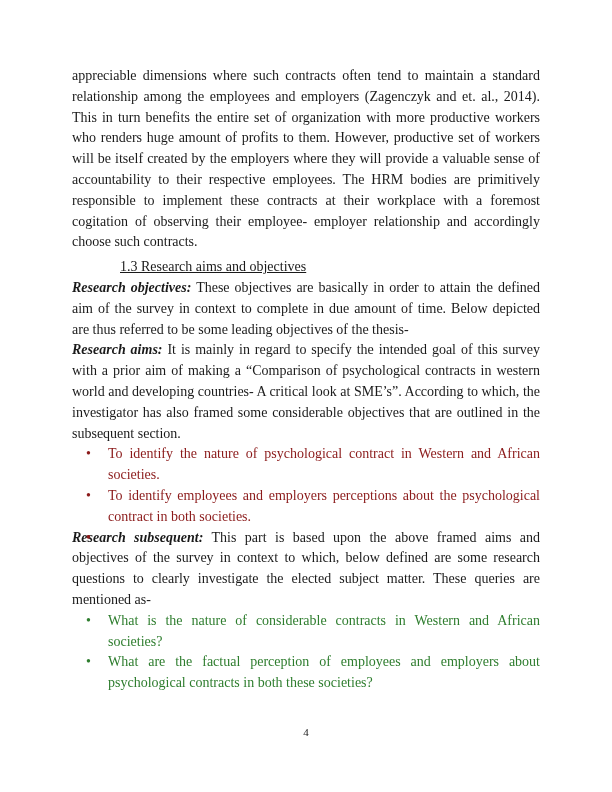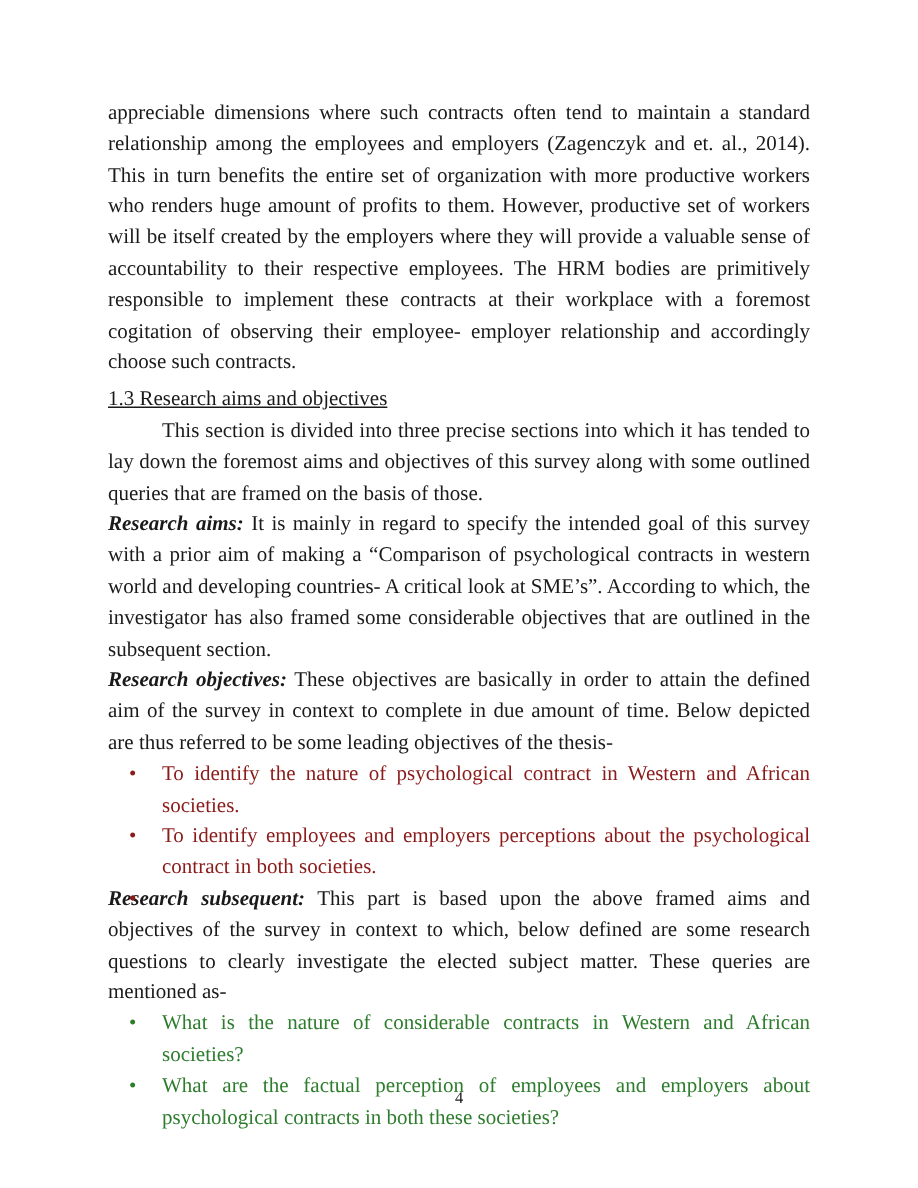--- a/index.html
+++ b/index.html
@@ -3,46 +3,45 @@
 <meta charset="utf-8">
 <style>
   html, body { margin: 0; padding: 0; background: #ffffff; }
   body { width: 612px; height: 792px; position: relative; overflow: hidden; }
   .page {
     position: absolute; left: 72px; top: 66px; width: 468px;
     font-family: "Liberation Serif", serif; font-size: 14px; color: #1a1a1a;
     line-height: 20.8px;
   }
   p { margin: 0; text-align: justify; }
-  .heading { text-decoration: underline; margin-top: 4px; }
+  .heading { text-decoration: underline; margin-top: 4px; margin-left: 48px; }
   .indent { text-indent: 36px; }
   .label { font-weight: bold; font-style: italic; }
   ul { margin: 0; padding: 0; list-style: none; }
   li { position: relative; padding-left: 36px; text-align: justify; }
   li .bullet { position: absolute; left: 14px; top: 0; }
   .red { color: #8b1a1a; }
   .green { color: #2e7d2e; }
   .pagenum {
     position: absolute; left: 0; width: 612px; top: 726px; text-align: center;
     font-family: "Liberation Serif", serif; font-size: 11px; color: #1a1a1a;
   }
 </style>
 </head>
 <body>
 
 <div class="page">
   <p>appreciable dimensions where such contracts often tend to maintain a standard relationship among the employees and employers (Zagenczyk and et. al., 2014). This in turn benefits the entire set of organization with more productive workers who renders huge amount of profits to them. However, productive set of workers will be itself created by the employers where they will provide a valuable sense of accountability to their respective employees. The HRM bodies are primitively responsible to implement these contracts at their workplace with a foremost cogitation of observing their employee- employer relationship and accordingly choose such contracts.</p>
 
   <p class="heading">1.3 Research aims and objectives</p>
 
-  <p class="indent">This section is divided into three precise sections into which it has tended to lay down the foremost aims and objectives of this survey along with some outlined queries that are framed on the basis of those.</p>
+
+  <p><span class="label">Research objectives:</span><span> These objectives are basically in order to attain the defined aim of the survey in context to complete in due amount of time. Below depicted are thus referred to be some leading objectives of the thesis-</span></p>
 
   <p><span class="label">Research aims:</span><span> It is mainly in regard to specify the intended goal of this survey with a prior aim of making a “Comparison of psychological contracts in western world and developing countries- A critical look at SME’s”. According to which, the investigator has also framed some considerable objectives that are outlined in the subsequent section.</span></p>
-
-  <p><span class="label">Research objectives:</span><span> These objectives are basically in order to attain the defined aim of the survey in context to complete in due amount of time. Below depicted are thus referred to be some leading objectives of the thesis-</span></p>
 
   <ul class="red" style="color: rgb(139, 26, 26);">
     <li><span class="bullet">•</span><span>To identify the nature of psychological contract in Western and African societies.</span></li>
     <li><span class="bullet">•</span><span>To identify employees and employers perceptions about the psychological contract in both societies.</span></li>
     <li><span class="bullet">•</span></li>
     <li><span class="bullet">•</span></li>
   </ul>
 
   <p><span class="label">Research subsequent:</span><span> This part is based upon the above framed aims and objectives of the survey in context to which, below defined are some research questions to clearly investigate the elected subject matter. These queries are mentioned as-</span></p>
 

